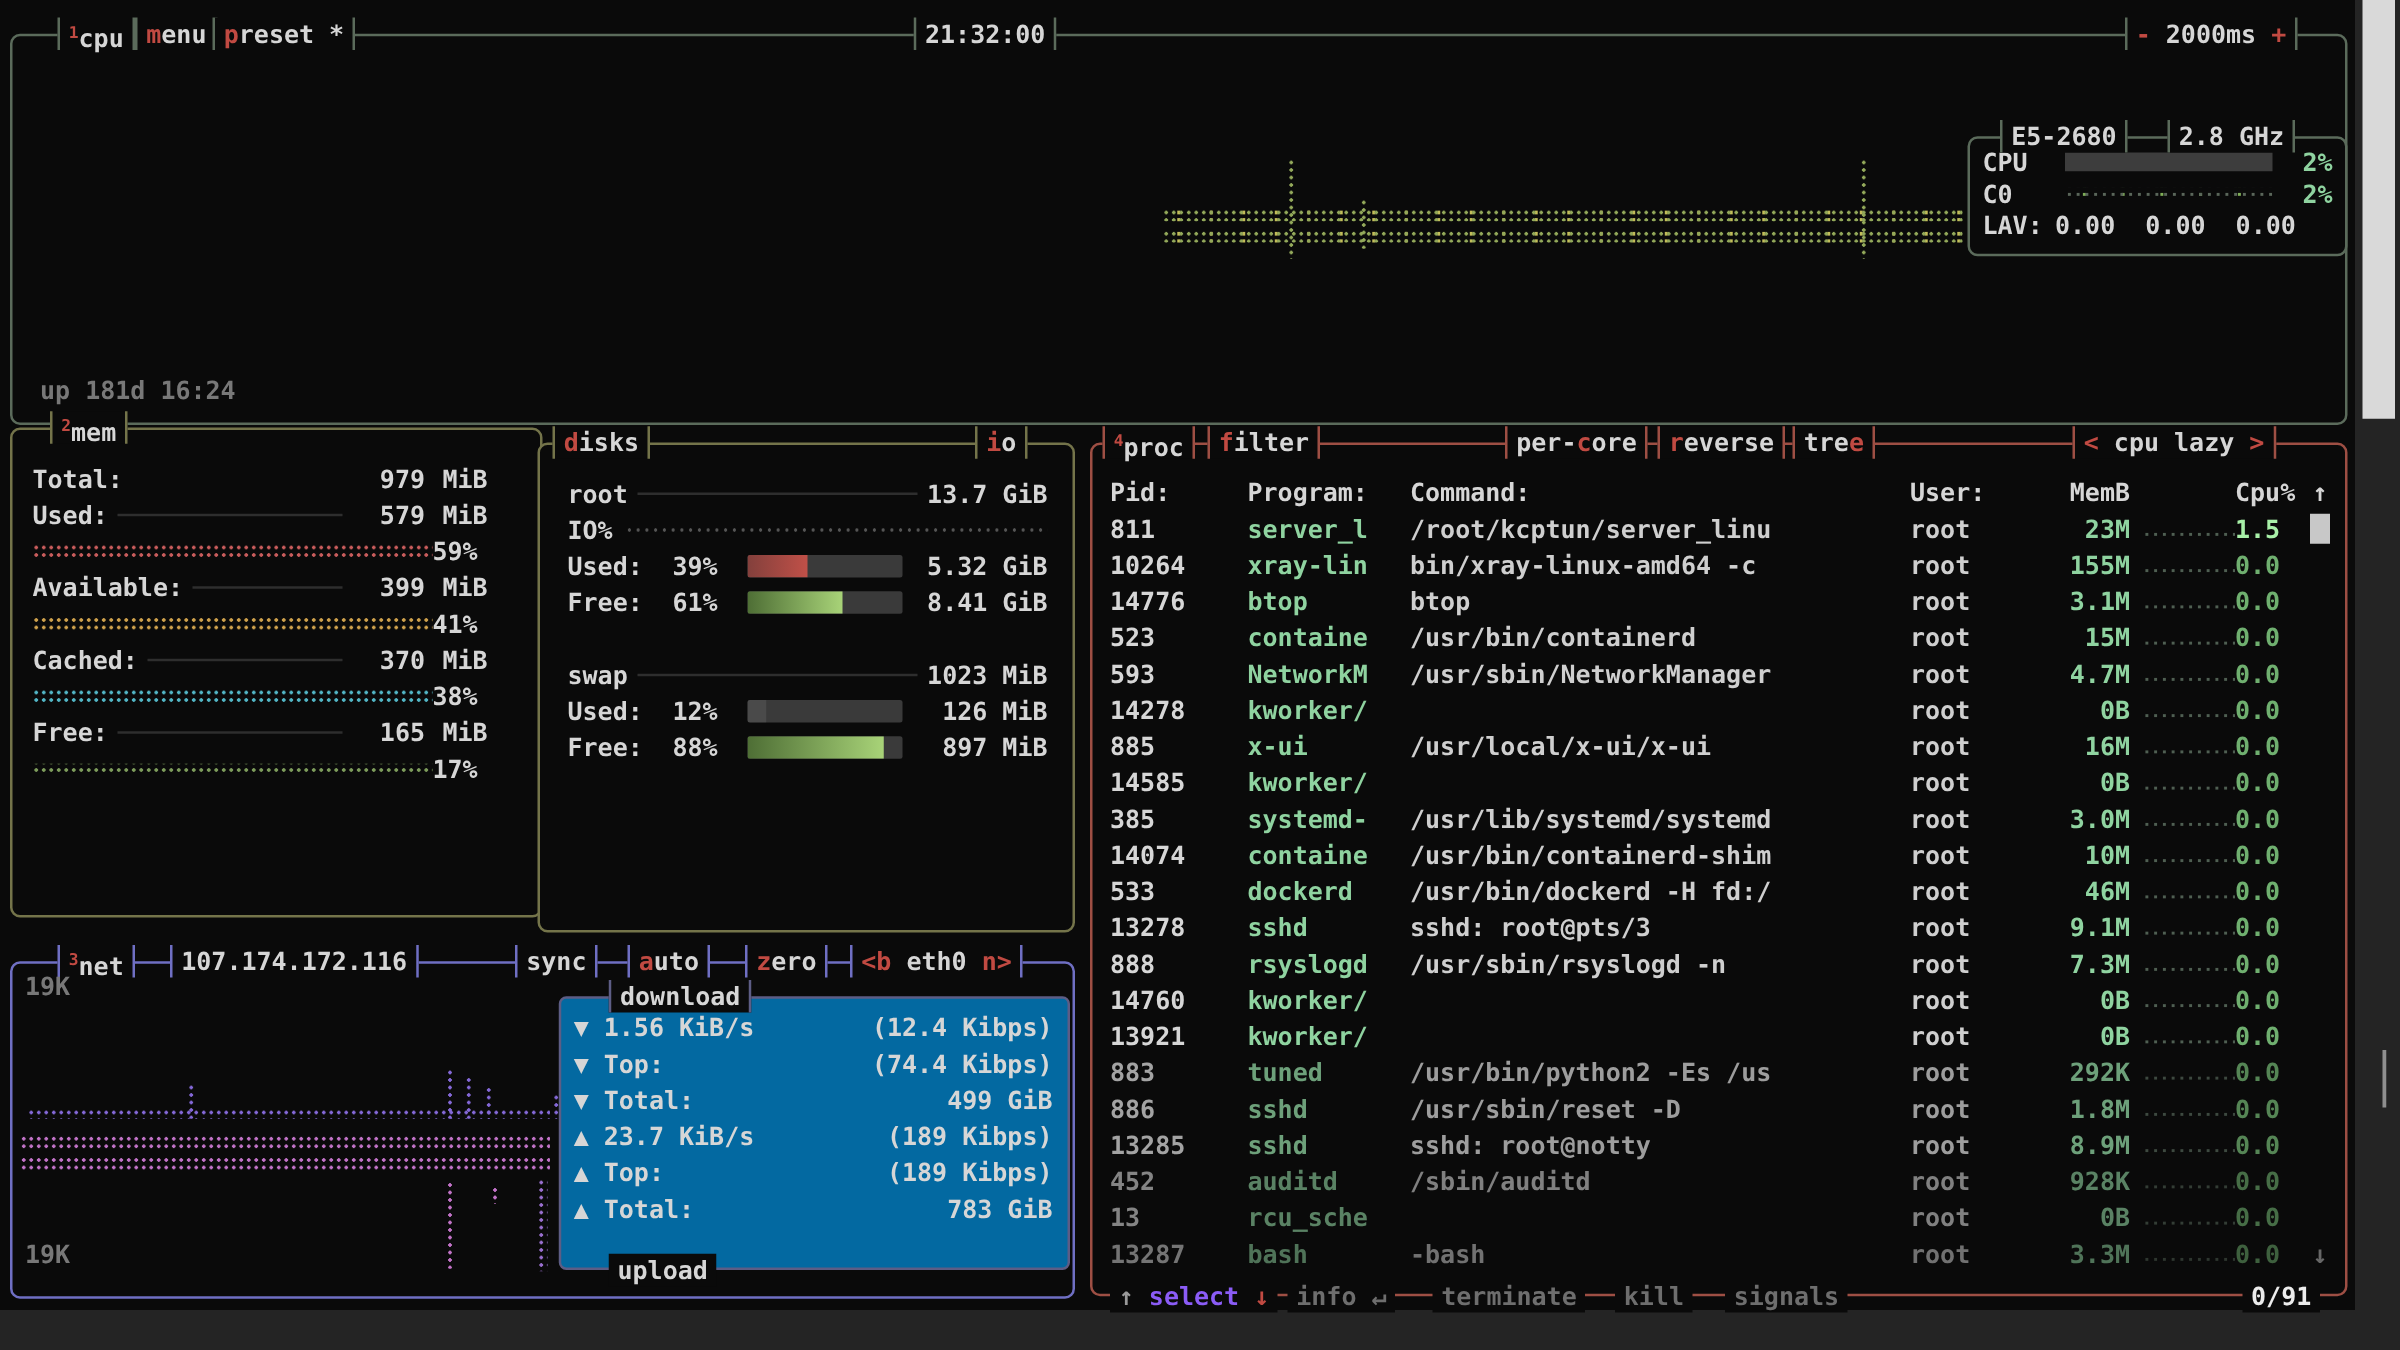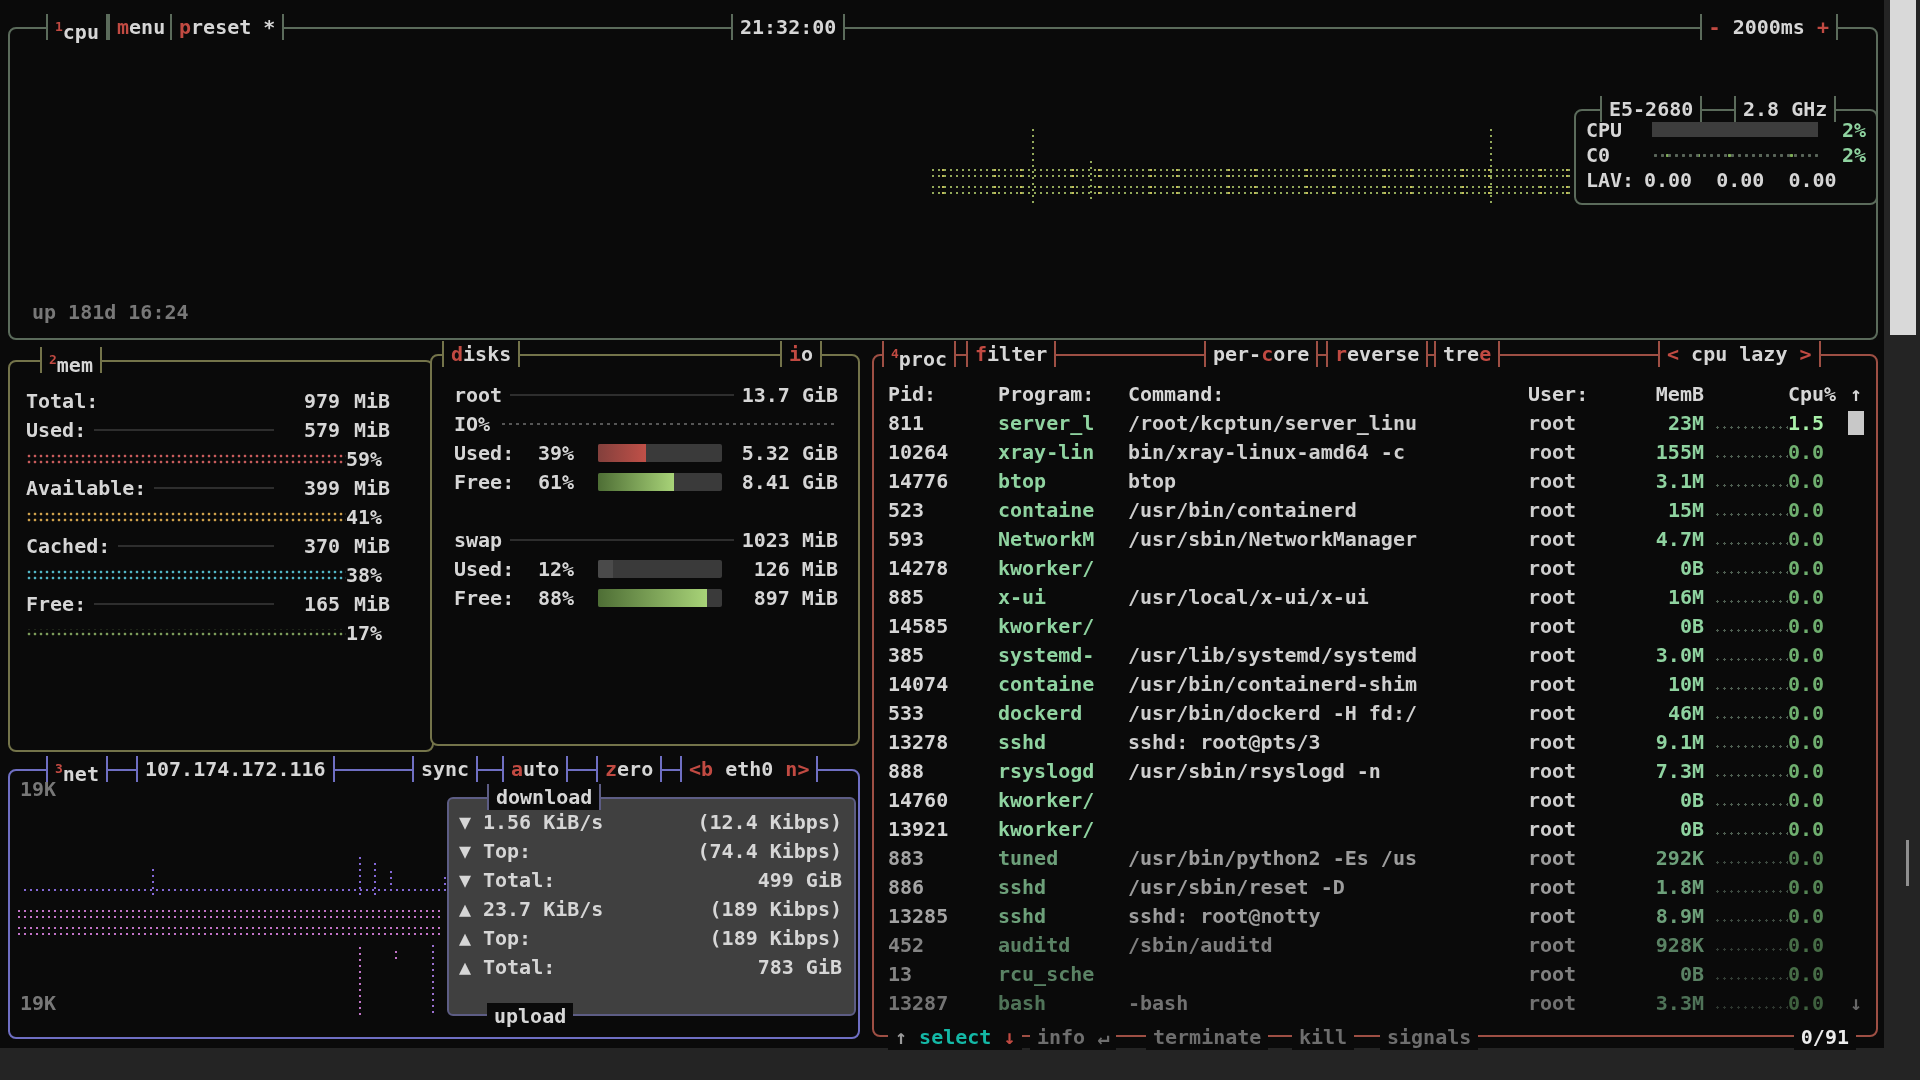--- a/index.html
+++ b/index.html
@@ -33,21 +33,21 @@
   .cpuinfo{left:1564px;top:80px;width:300px;height:92px;border-color:#5b6b5b;}
   .ci-rows{padding:6px 10px 0 10px;}
   .ci-row{display:flex;align-items:center;height:25px;}
   .ci-label{width:58px;}
   .ci-meter{flex:1;height:15px;background:#3d3d3d;margin:0 8px;}
   .ci-dots{flex:1;height:9px;margin:0 8px;--dc:#5a665a;background-image:radial-gradient(circle,var(--dc) 1.4px,transparent 1.5px),radial-gradient(circle,#7fae57 1.4px,transparent 1.5px);background-size:7px 7px,31px 7px;background-position:0 100%;}
   .ci-pct{width:40px;text-align:right;color:#8fd3a0;}
   .ci-lav{white-space:pre;}
 
   
-  .mem-box{left:8px;top:360px;width:422px;height:388px;border-color:#74744a;}
+  .mem-box{left:8px;top:342px;width:422px;height:388px;border-color:#74744a;}
   .mem-rows{padding:24px 24px 0 16px;}
   .mrow{display:flex;align-items:center;height:29px;}
   .tickline{flex:1;border-top:2px solid #2e2e2e;margin:0 8px;}
   .mval{min-width:58px;text-align:right;}
   .munit{width:54px;padding-left:14px;}
   .mpct{width:62px;text-align:left;}
   .mdots{flex:1;height:13px;background-image:radial-gradient(circle,var(--dc) 1.5px,transparent 1.6px);
     background-size:6px 6px;background-position:0 100%;}
   .mdots.small{height:8px;}
 
@@ -61,21 +61,21 @@
   .meter>span{display:block;height:100%;}
   .fill-red{background:linear-gradient(90deg,#83403c,#c05048);}
   .fill-green{background:linear-gradient(90deg,#4e6e35,#a8d378);}
   .fill-dark{background:#4a4a4a;}
   .dval{flex:1;text-align:right;}
   .iodots{flex:1;height:6px;--dc:#565656;background-image:radial-gradient(circle,#565656 1.3px,transparent 1.4px);background-size:7px 6px;margin-left:10px;}
 
   
   .net-box{left:8px;top:769px;width:848px;height:266px;border-color:#6f6fc3;}
   .scale{position:absolute;color:#787878;}
-  .dl-box{position:absolute;left:437px;top:26px;width:405px;height:215px;border:2px solid #5d5d85;border-radius:6px;background:#404040;}
+  .dl-box{position:absolute;left:437px;top:26px;width:405px;height:215px;border:2px solid #5d5d85;border-radius:6px;background:#0369a1;}
   .net-rows{padding:8px 12px 0 10px;}
   .nrow{display:flex;align-items:center;height:29px;}
   .narrow{width:24px;color:#d6d6d6;}
   .nval{white-space:pre;}
   .nright{flex:1;text-align:right;white-space:pre;}
 
   
   .proc-box{left:872px;top:354px;width:1002px;height:679px;border-color:#9e4f44;}
   .proc-body{padding:23px 10px 0 14px;}
   .prow{display:flex;align-items:center;height:29px;}
@@ -89,21 +89,21 @@
   .c-scroll{width:20px;margin-left:6px;text-align:center;}
   .prow.hot .c-cpu{color:#a8f0a8;}
   .prow.dim1{opacity:.75;}
   .prow.dim2{opacity:.6;}
   .prow.dim3{opacity:.52;}
   .phead .c-pid,.phead .c-prog,.phead .c-cmd,.phead .c-user,.phead .c-mem,.phead .c-cpu{color:#d6d6d6;}
   .phead .c-dots{background:none;}
   .thumb-block{display:inline-block;width:16px;height:24px;background:#c8c8c8;vertical-align:middle;}
   .arrow-down{color:#bdbdbd;}
   .f-key{color:#6e6e6e;}
-  .f-sel{color:#14b8a6;}
+  .f-sel{color:#8b5cf6;}
   .pos{color:#ececec;}
 </style>
 </head>
 <body>
 
 <div class="screen">
   <div class="term">
 
     <div class="box cpu-box">
       <span class="tag" style="left:36px"><span class="sup">1</span><span>cpu</span></span>

